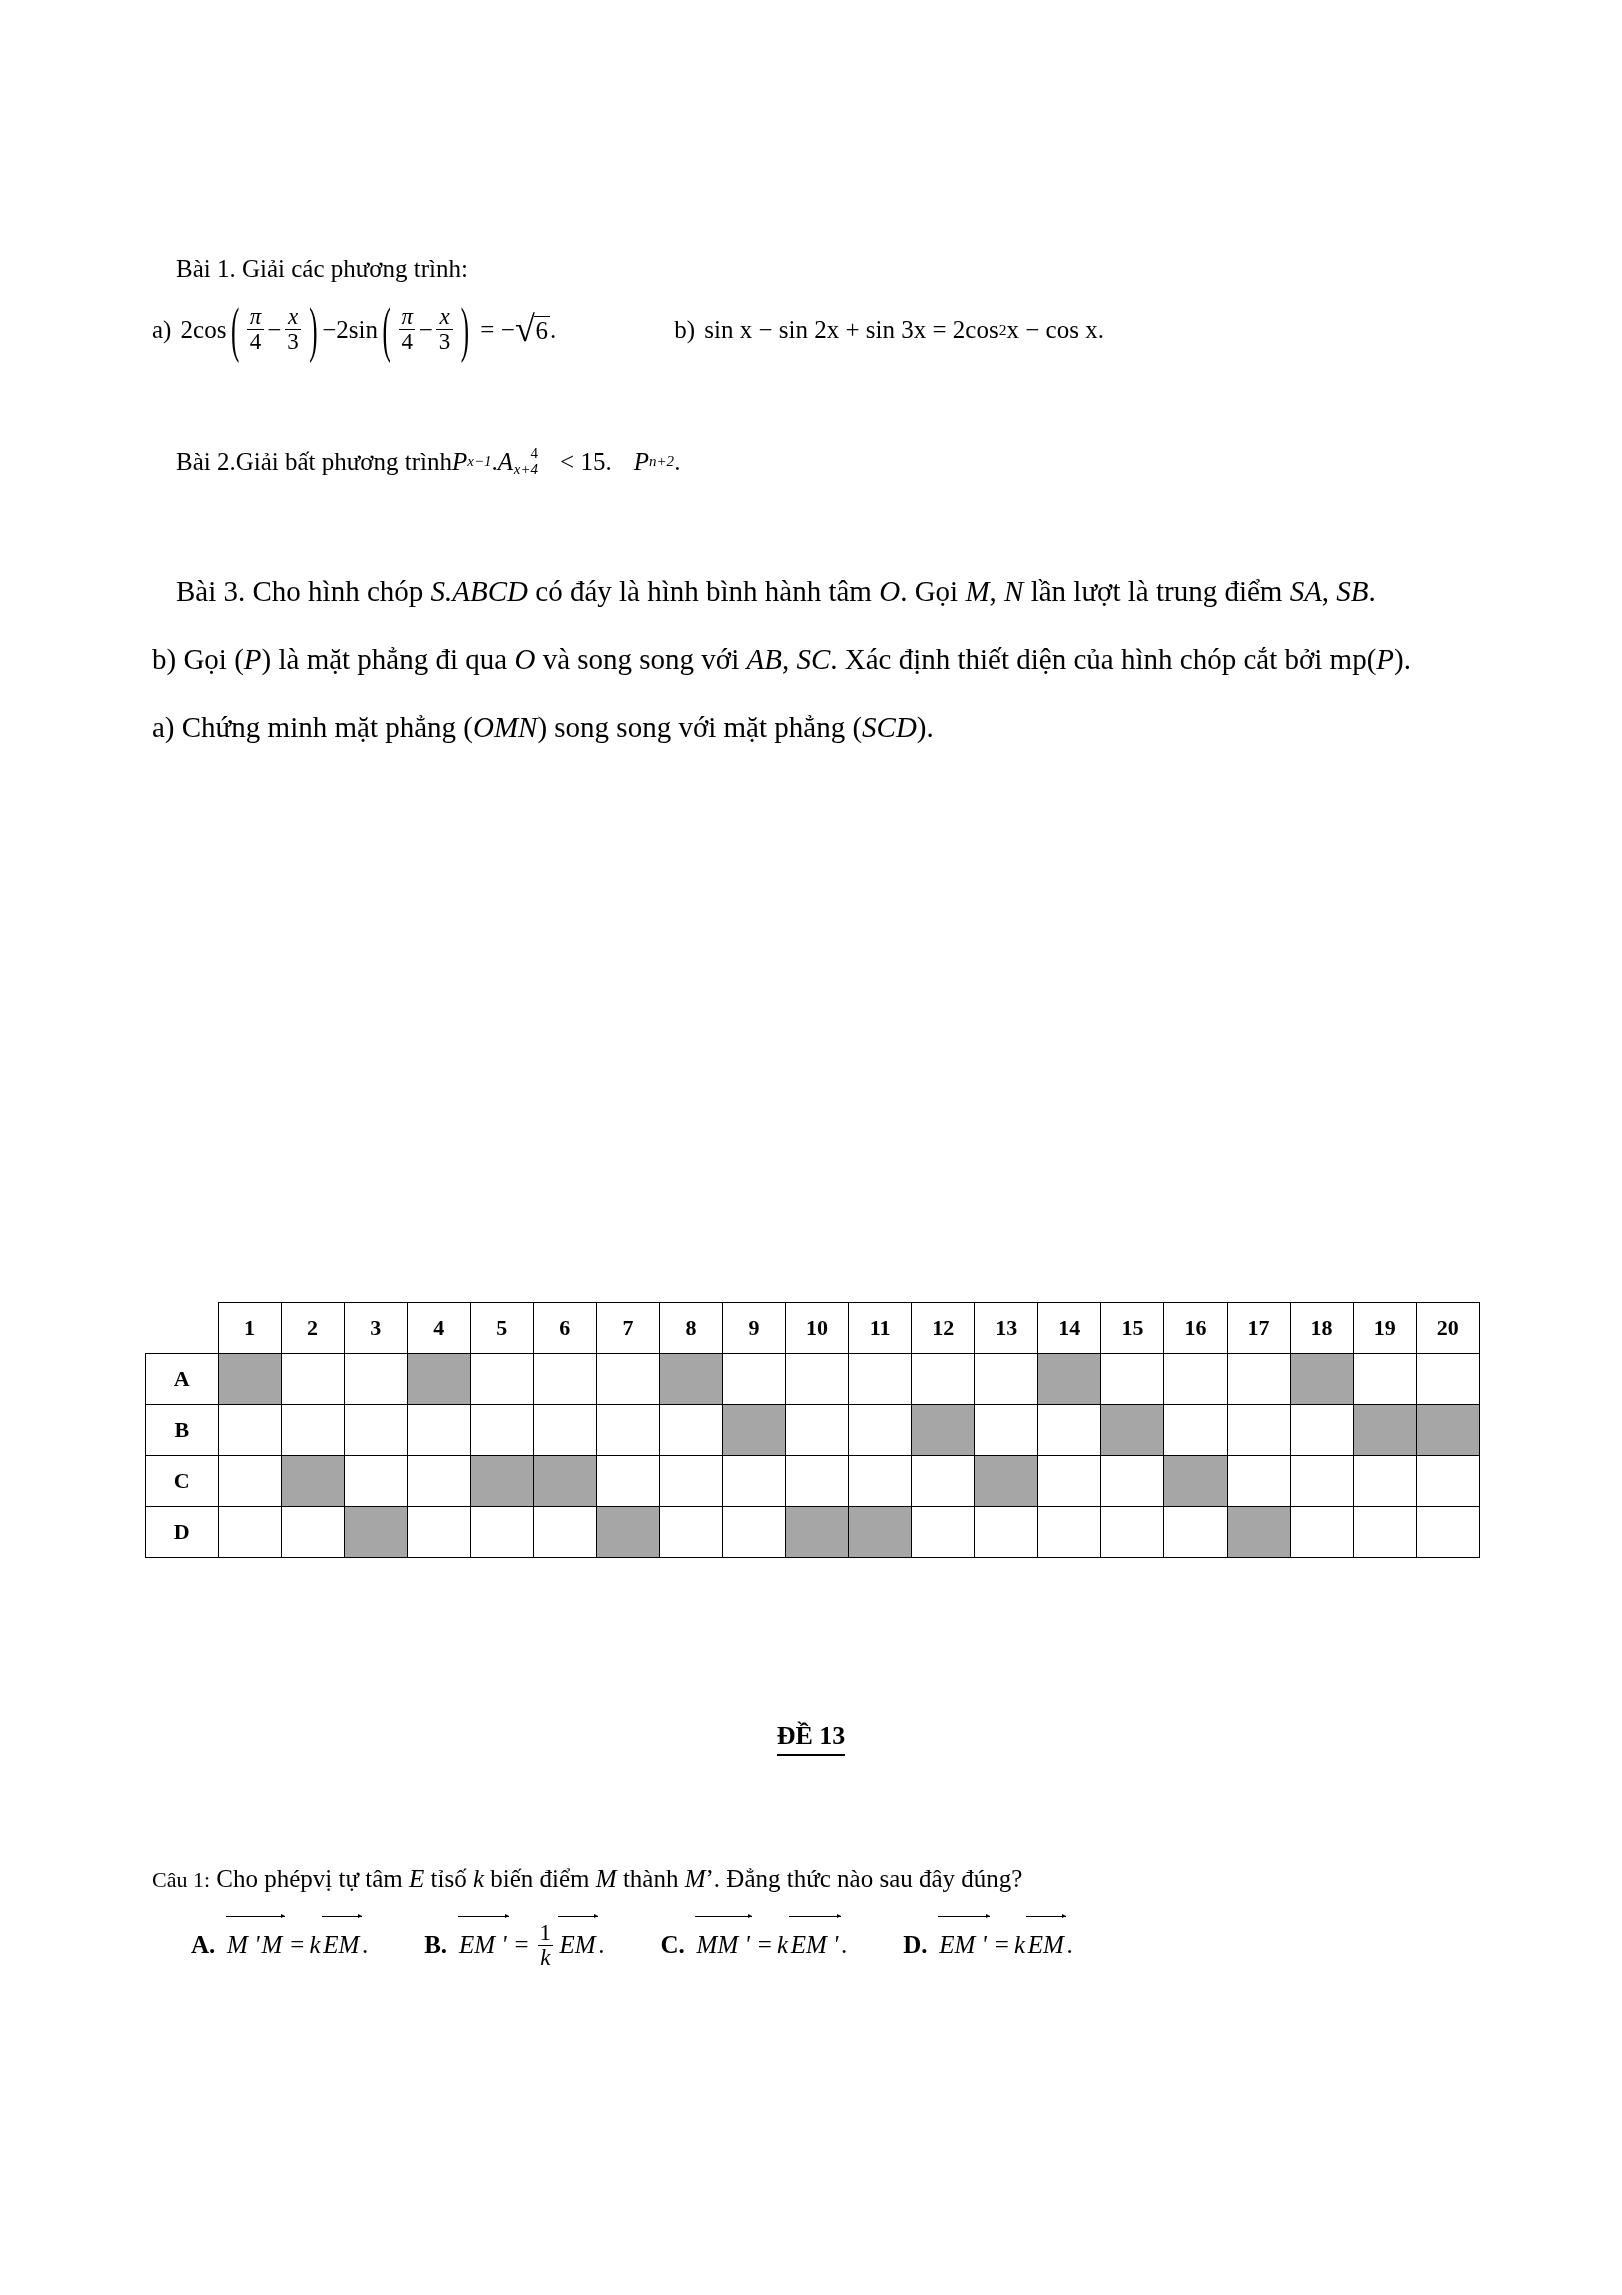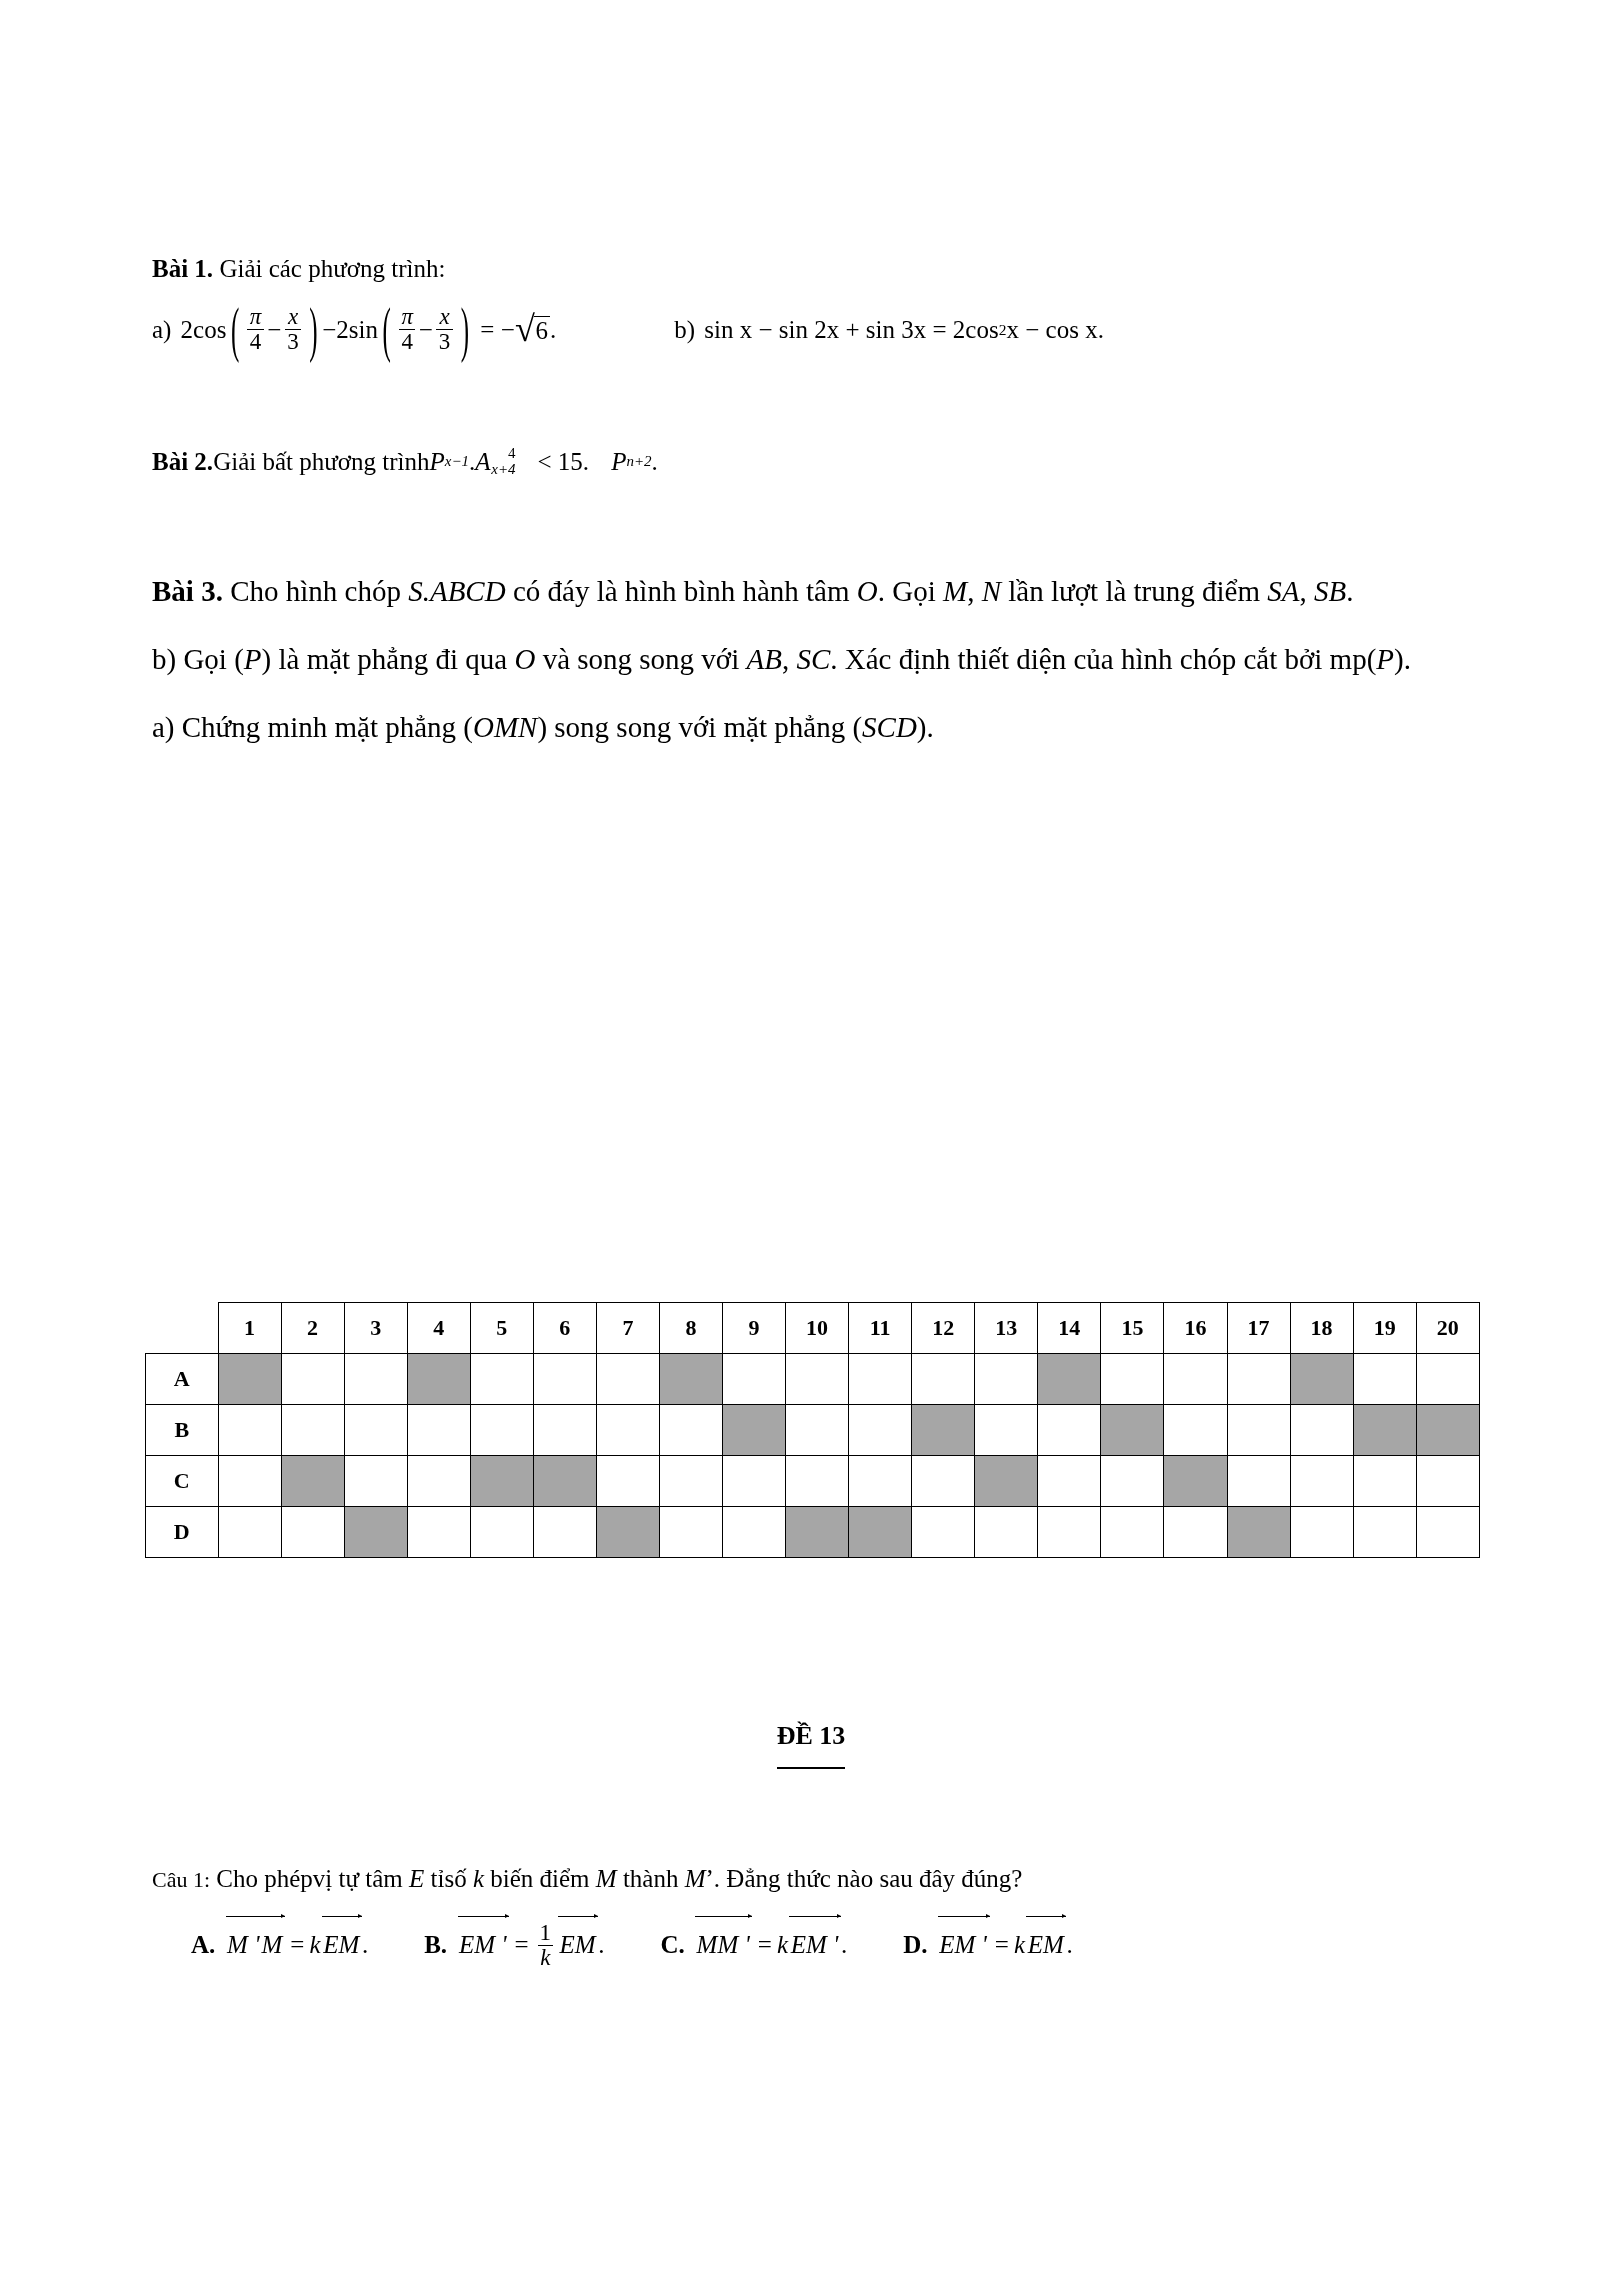--- a/index.html
+++ b/index.html
@@ -23,21 +23,21 @@
   }
   .content {
     position: absolute;
     left: 152px;
     top: 255px;
     width: 1322px;
   }
 
   
   .blk { margin-bottom: 0; }
-  .bold { font-weight: bold; }
+  .bold { font-weight: normal; margin-left: 24px; }
   .ital { font-style: italic; }
 
   
   .bai1-head { font-size: 25px; margin-bottom: 22px; }
   .eq-row {
     display: flex;
     align-items: center;
     font-size: 25px;
     margin-bottom: 6.5px;
   }
@@ -123,21 +123,21 @@
 
   
   .de-title {
     position: absolute;
     left: 0; top: 1721px;
     width: 1622px;
     text-align: center;
     font-size: 26px;
     font-weight: bold;
   }
-  .de-title span { border-bottom: 2px solid #000; padding-bottom: 17px; }
+  .de-title span { border-bottom: 2px solid #000; padding-bottom: 4px; }
 
   
   .cau1 {
     position: absolute;
     left: 152px;
     top: 1865px;
     width: 1322px;
     font-size: 25px;
   }
   .cau1 .label { font-weight: normal; font-size: 22px; text-align: center; }

